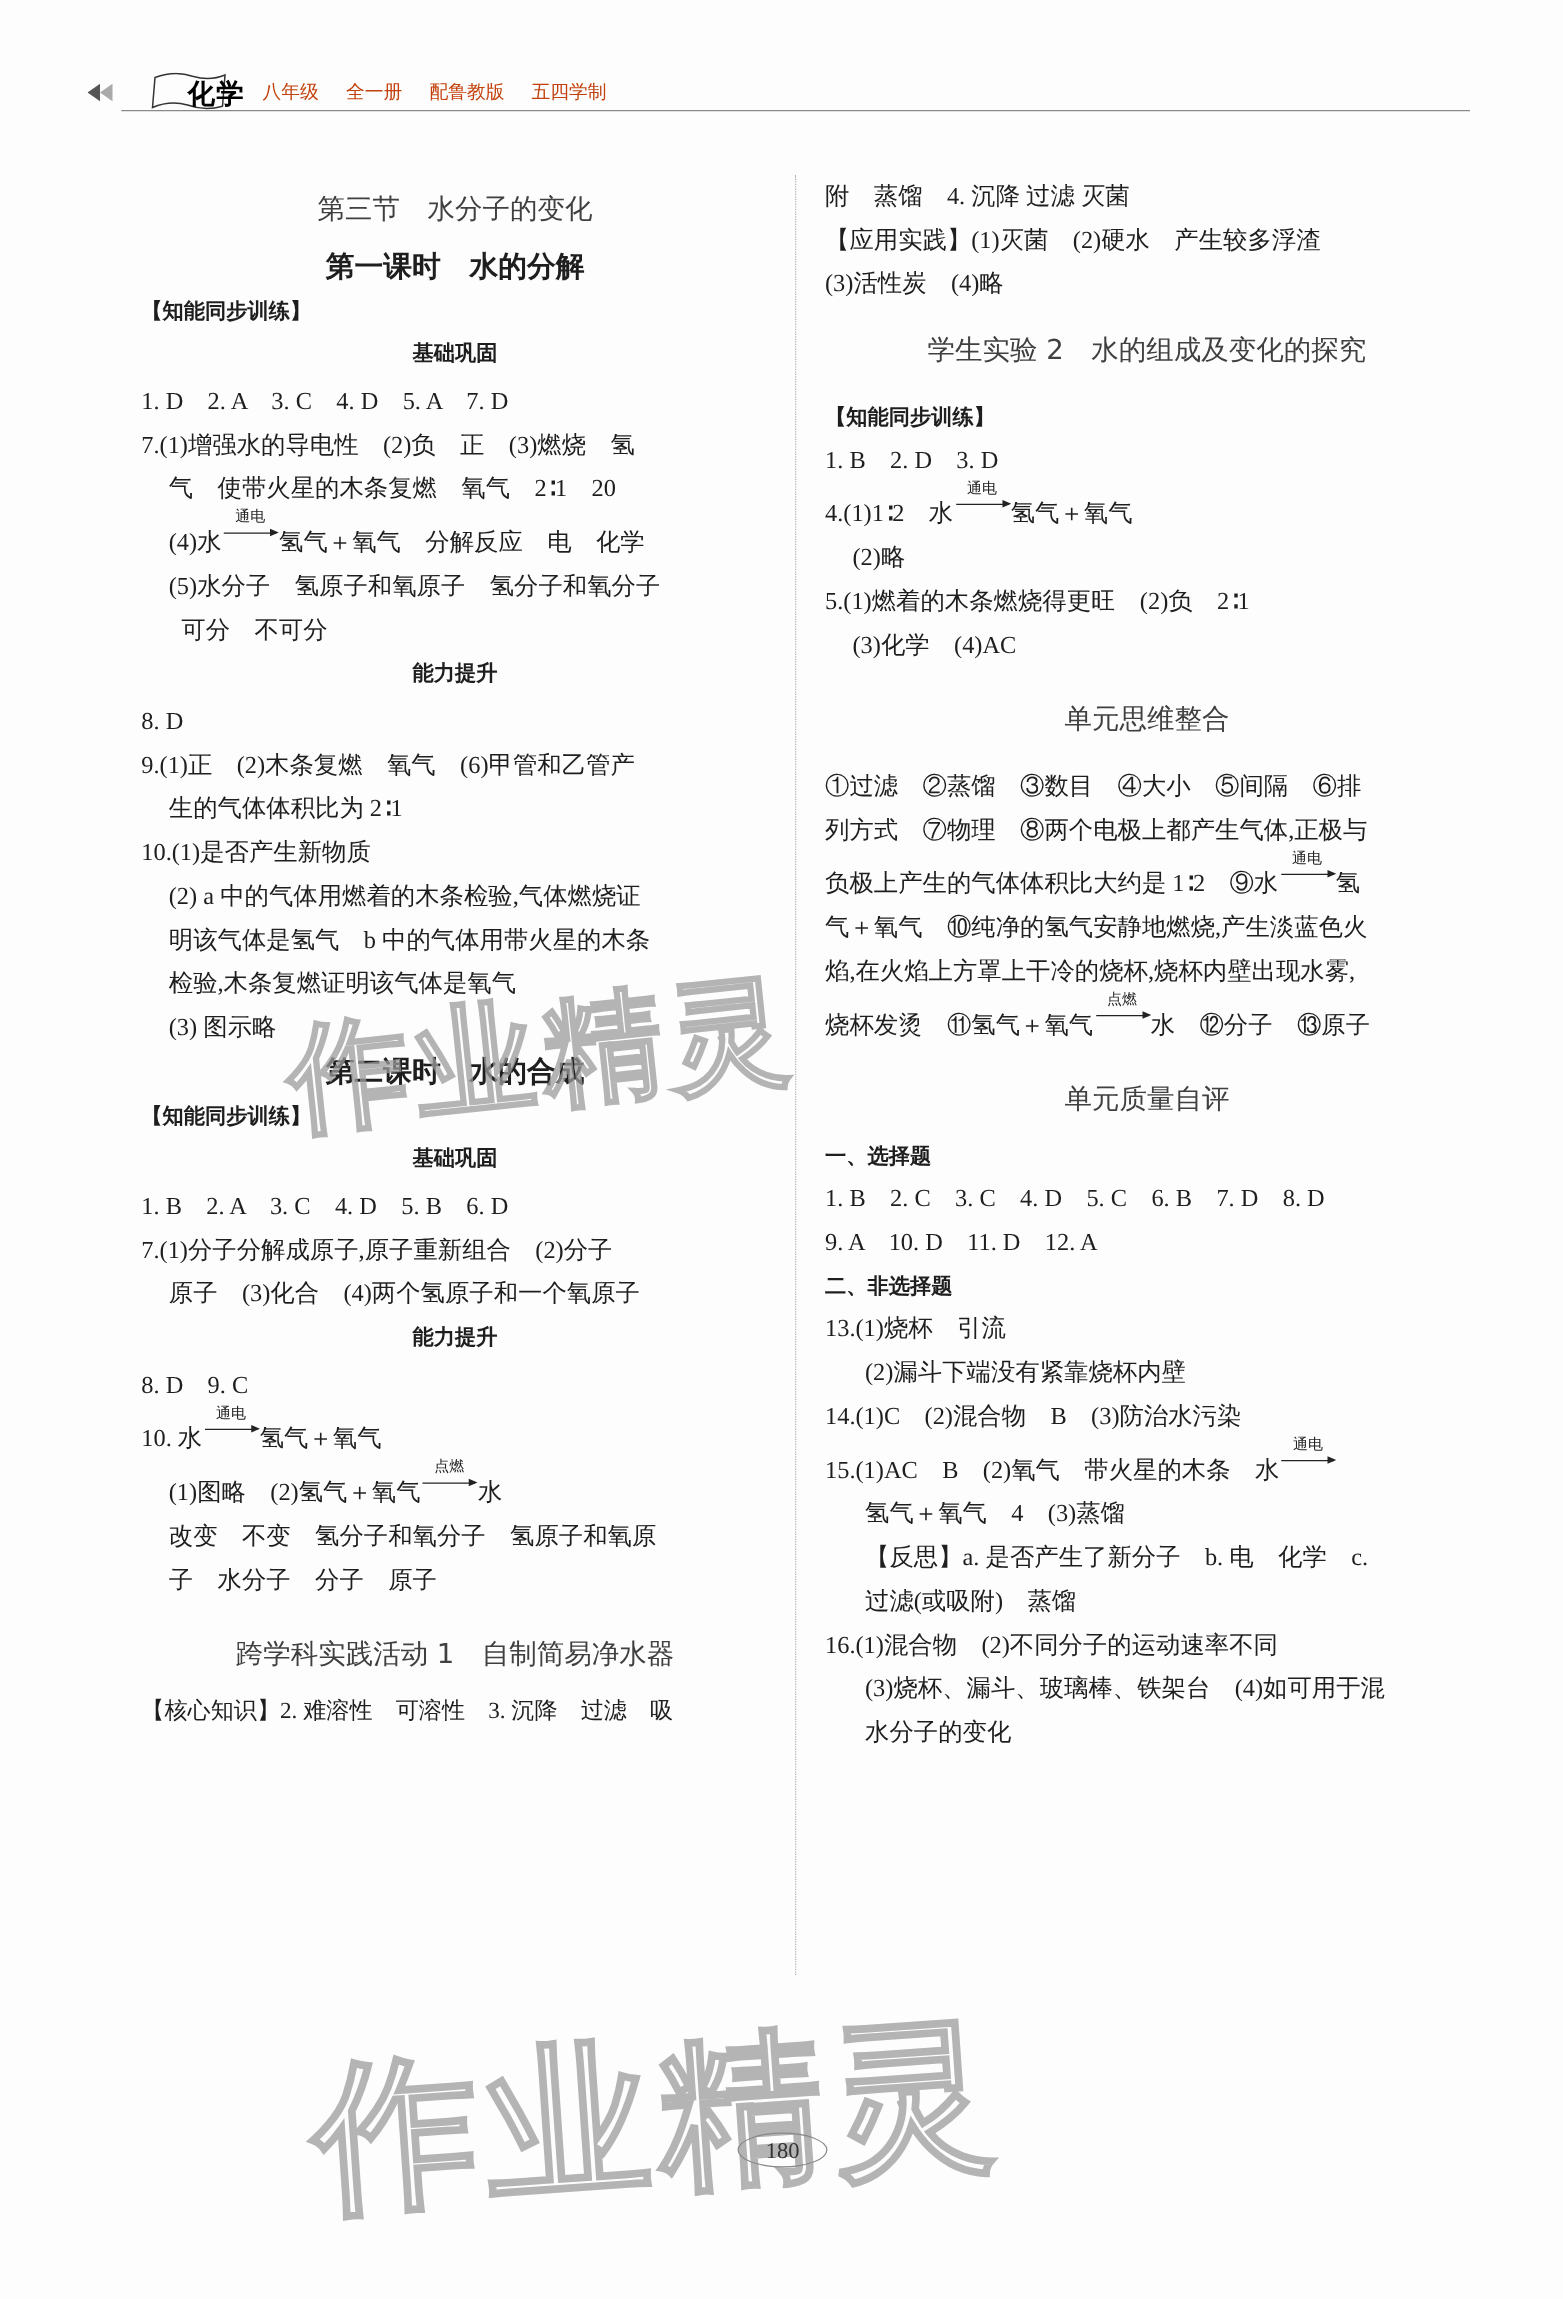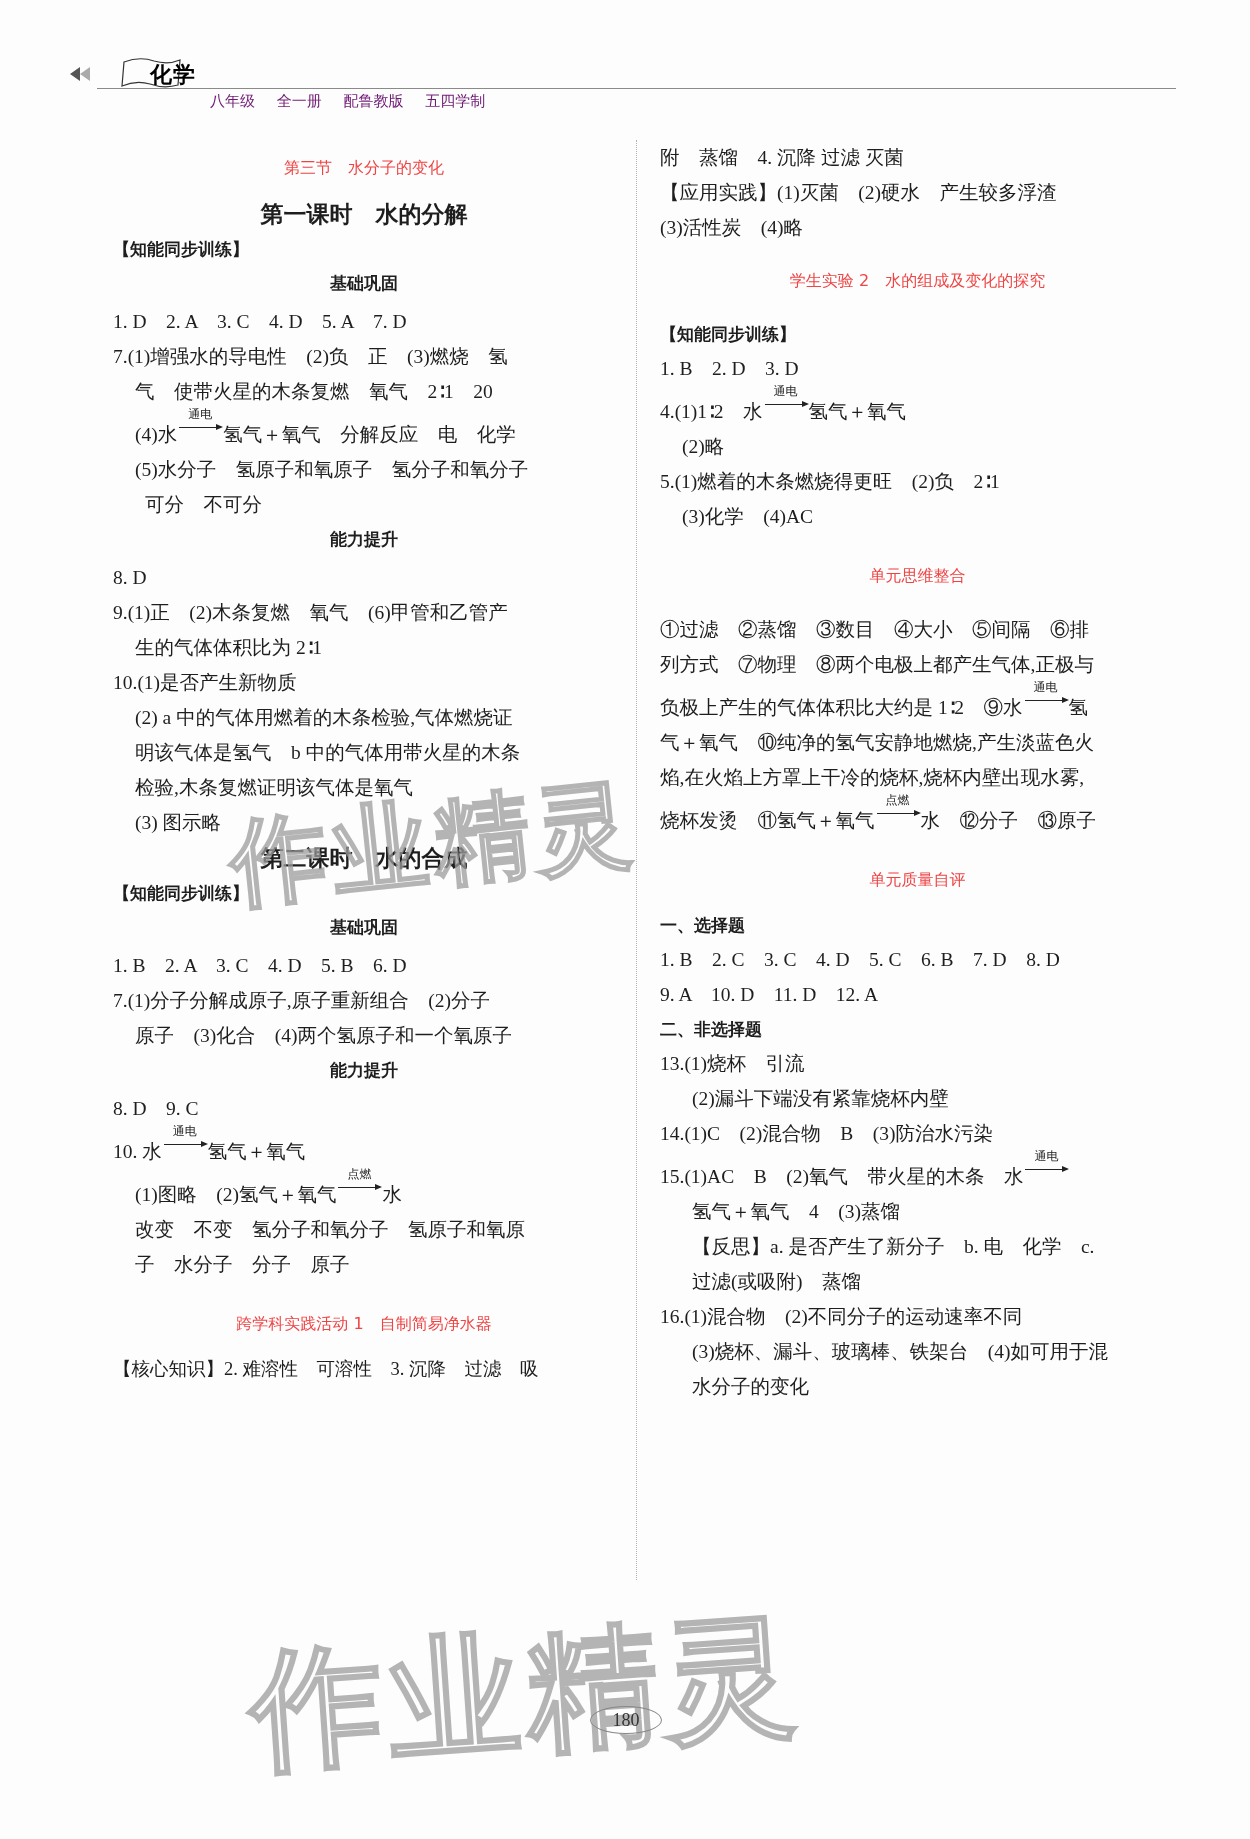--- a/index.html
+++ b/index.html
@@ -56,23 +56,22 @@
       font-size: 22px;
       letter-spacing: 1px;
       color: #000000;
       margin-left: 20px;
     }
     .header .meta {
       position: absolute;
       left: 140px;
       top: 10px;
       font-size: 15px;
-      color: #701a75;
+      color: #c2410c;
       white-space: nowrap;
-      margin-top: 28px;
     }
     .header .meta span { margin-right: 18px; }
 
     
     .col {
       position: absolute;
       top: 140px;
       font-size: 19.5px;
       line-height: 35px;
     }
@@ -87,25 +86,25 @@
       height: 1440px;
       border-left: 1px dotted #b5b5b5;
     }
 
     .line { white-space: nowrap; height: 35px; }
     .indent { padding-left: 22px; }
     .indent2 { padding-left: 32px; }
 
     .h-section {
       font-family: "DejaVu Sans", sans-serif;
-      font-size: 16px;
+      font-size: 22px;
       text-align: center;
       height: 56px;
       line-height: 56px;
-      color: #ef4444;
+      color: #404040;
     }
     .h-lesson {
       font-family: "DejaVu Sans", sans-serif;
       font-weight: bold;
       font-size: 23px;
       text-align: center;
       height: 36px;
       line-height: 36px;
     }
     .h-bracket {

